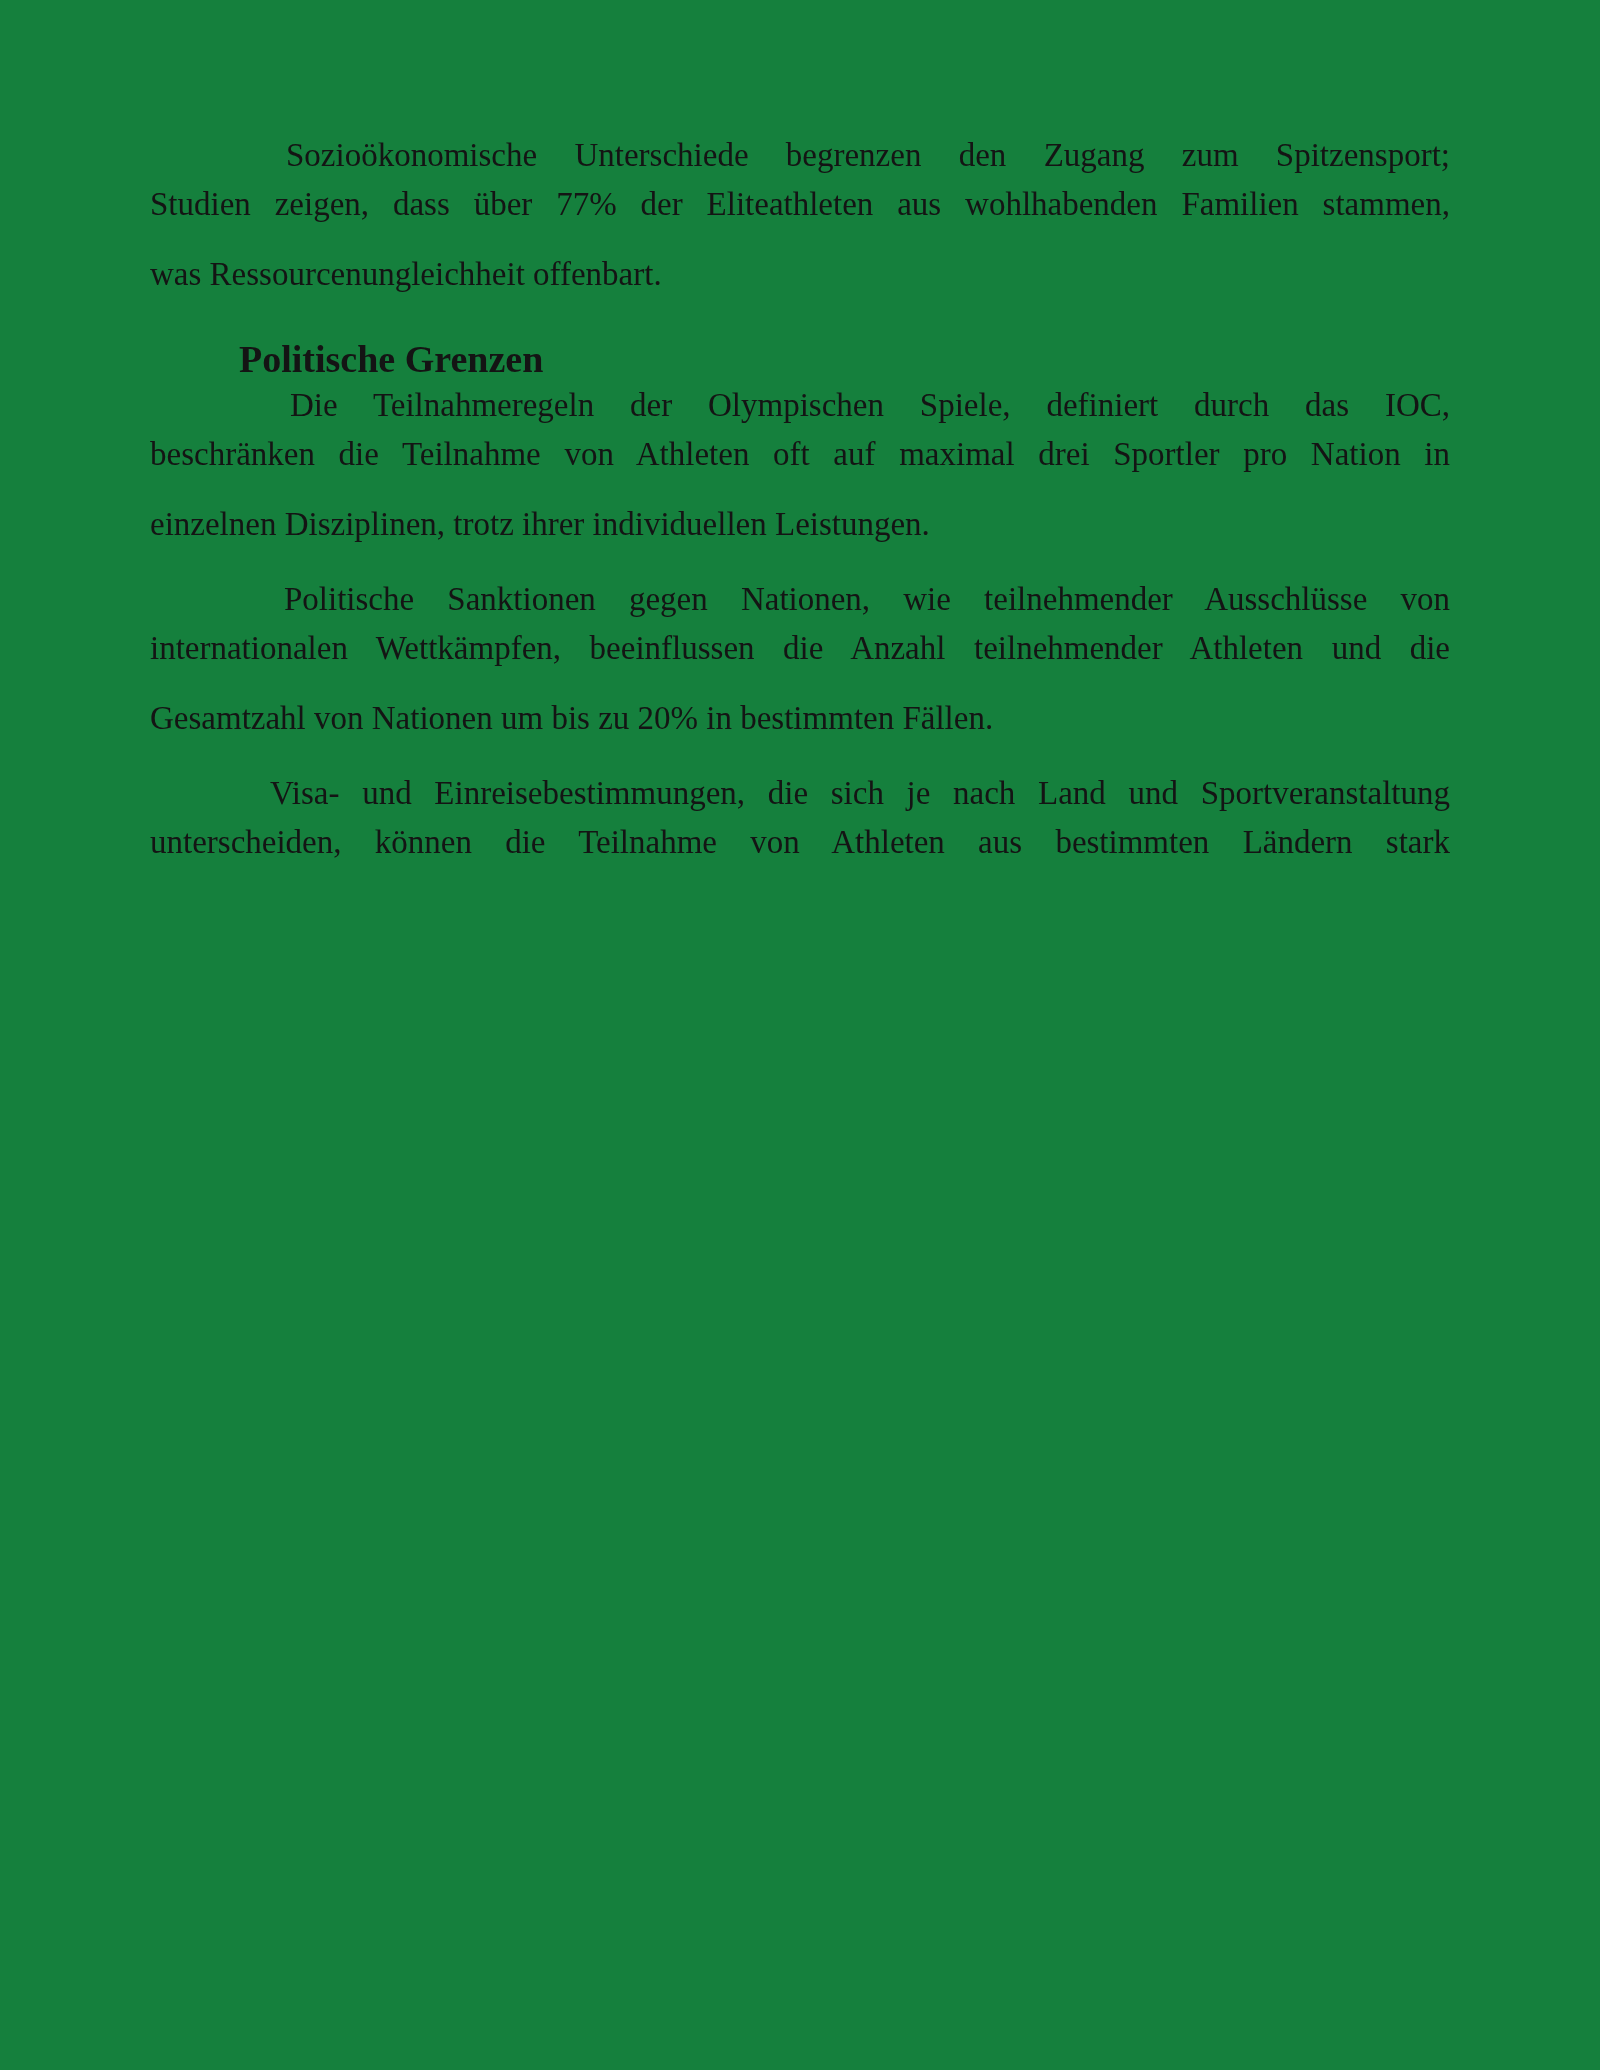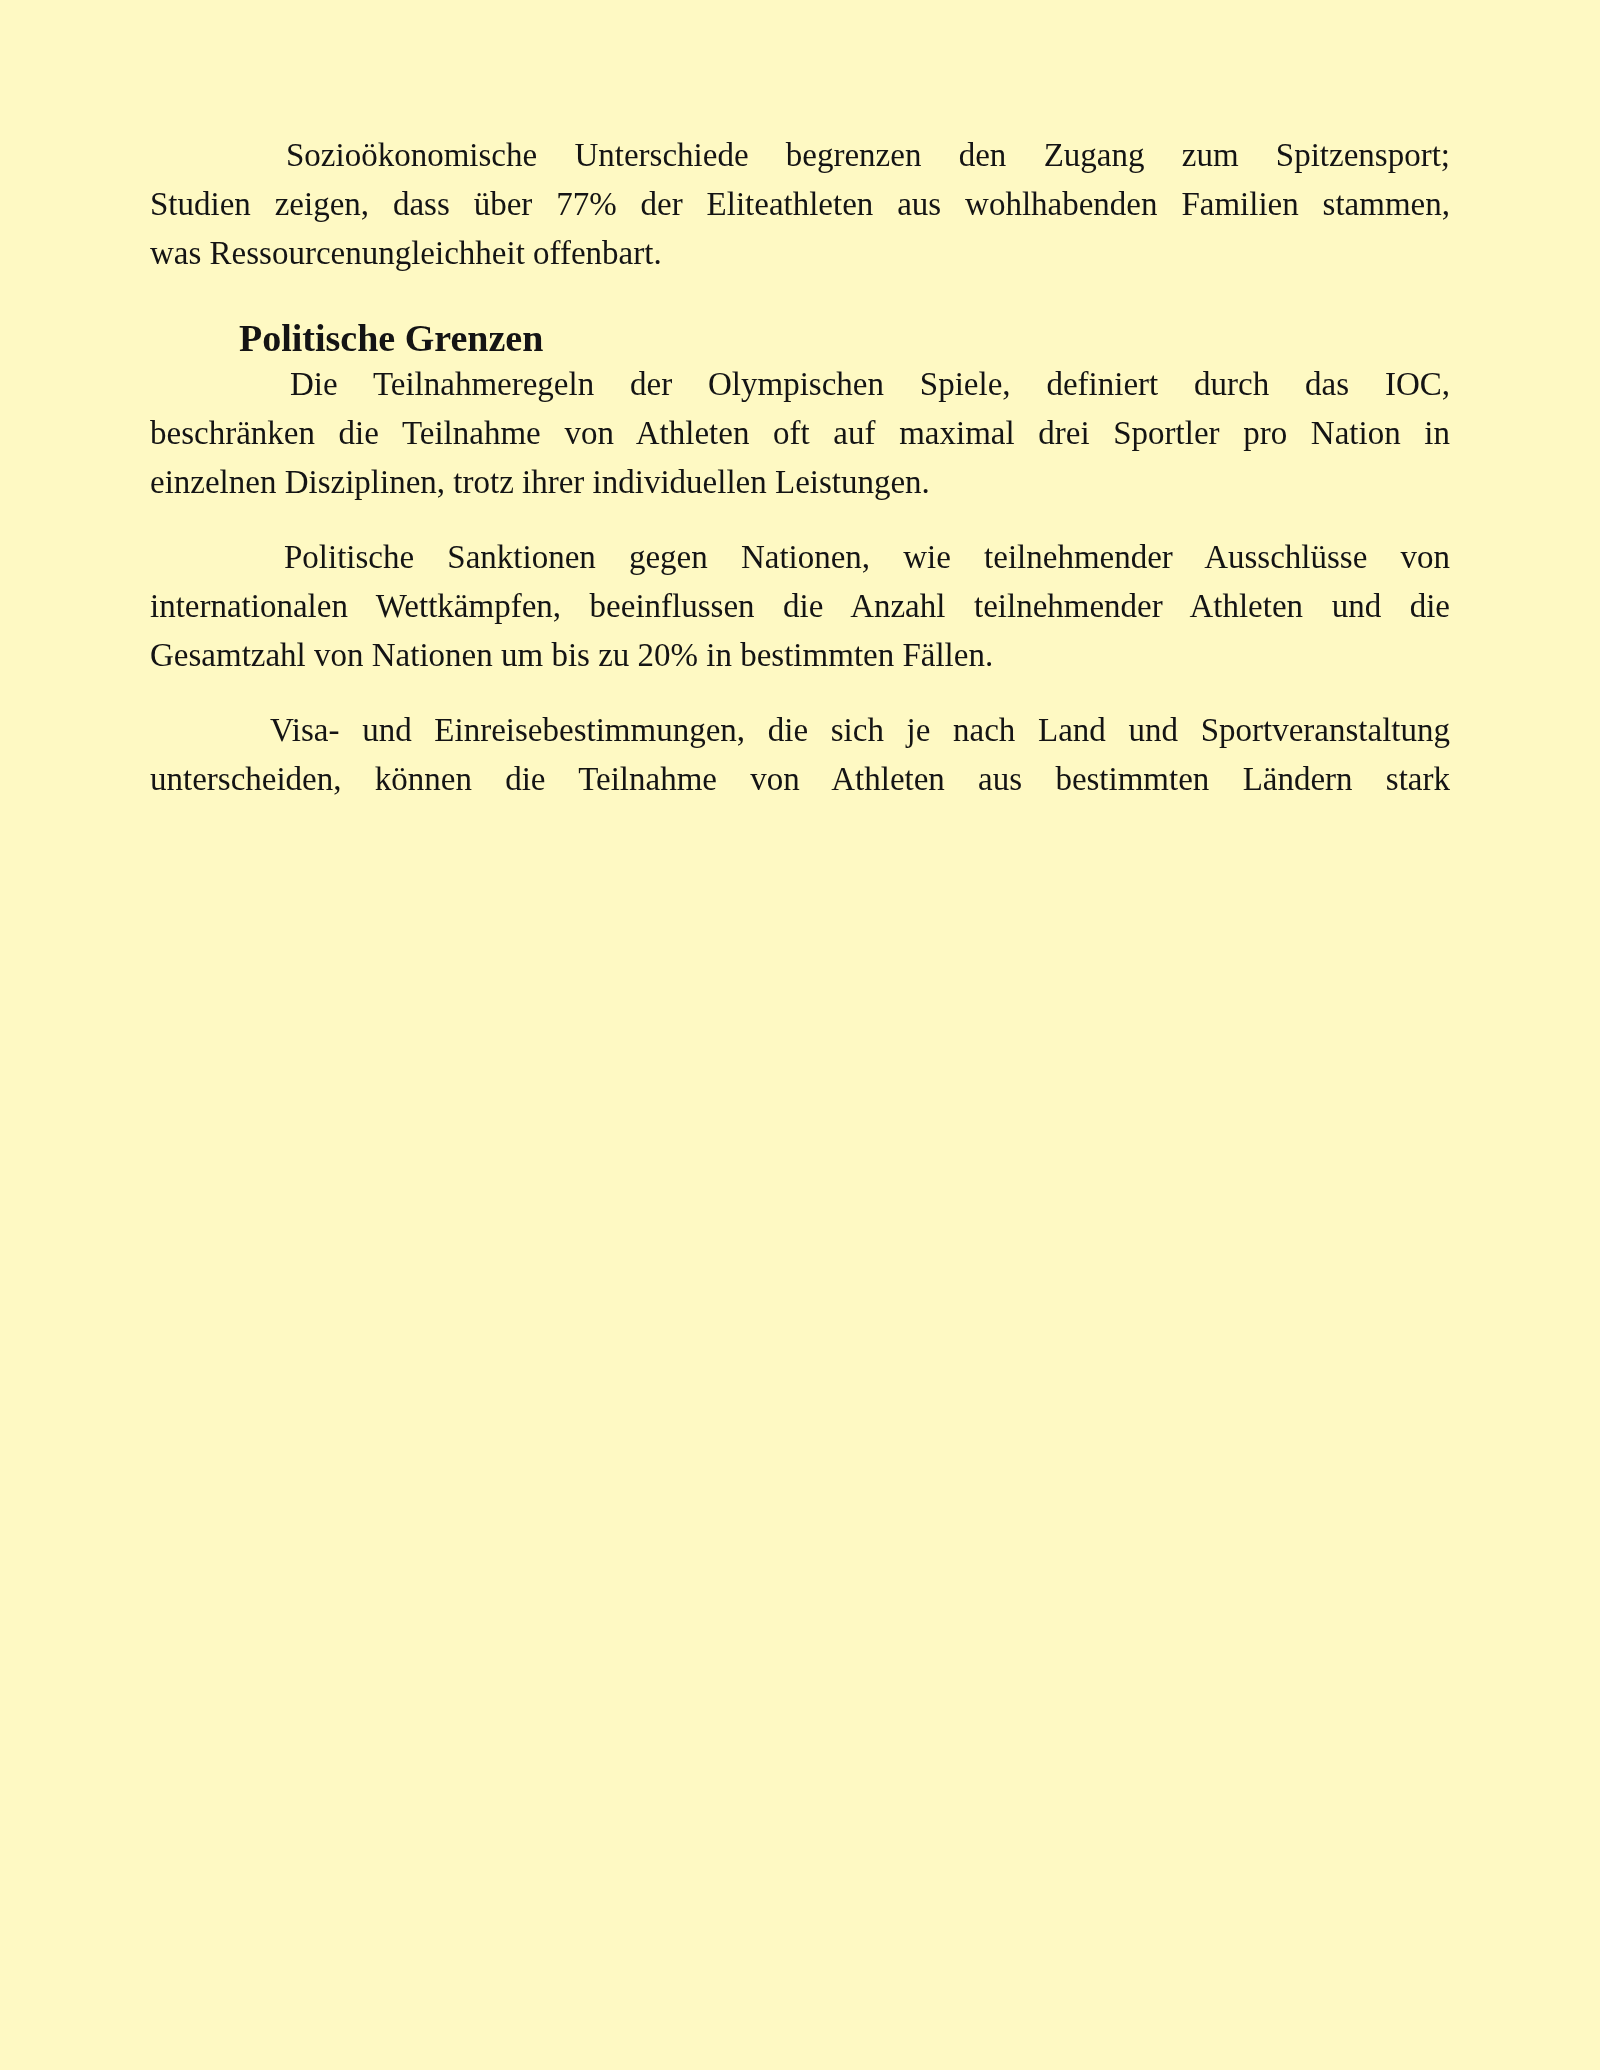--- a/index.html
+++ b/index.html
@@ -4,21 +4,21 @@
 <style>
   html, body {
     margin: 0;
     padding: 0;
     background: #fcfcfc;
   }
   .page {
     position: relative;
     width: 1600px;
     height: 2070px;
-    background: #fef9c3;
+    background: #15803d;
     overflow: hidden;
     font-family: "Liberation Serif", "DejaVu Serif", serif;
     color: #141414;
   }
   .content {
     position: absolute;
     left: 150px;
     top: 131px;
     width: 1300px;
   }
@@ -27,20 +27,21 @@
     font-size: 33px;
     line-height: 49px;
   }
   .line {
     white-space: nowrap;
     text-align: justify;
     text-align-last: justify;
   }
   .line.last {
     text-align-last: left;
+    margin-top: 21px;
   }
   .ind-136 { text-indent: 136px; }
   .ind-140 { text-indent: 140px; }
   .ind-134 { text-indent: 134px; }
   .ind-120 { text-indent: 120px; }
   .heading {
     margin: 38px 0 0 0;
     font-size: 38px;
     line-height: 44px;
     font-weight: bold;

